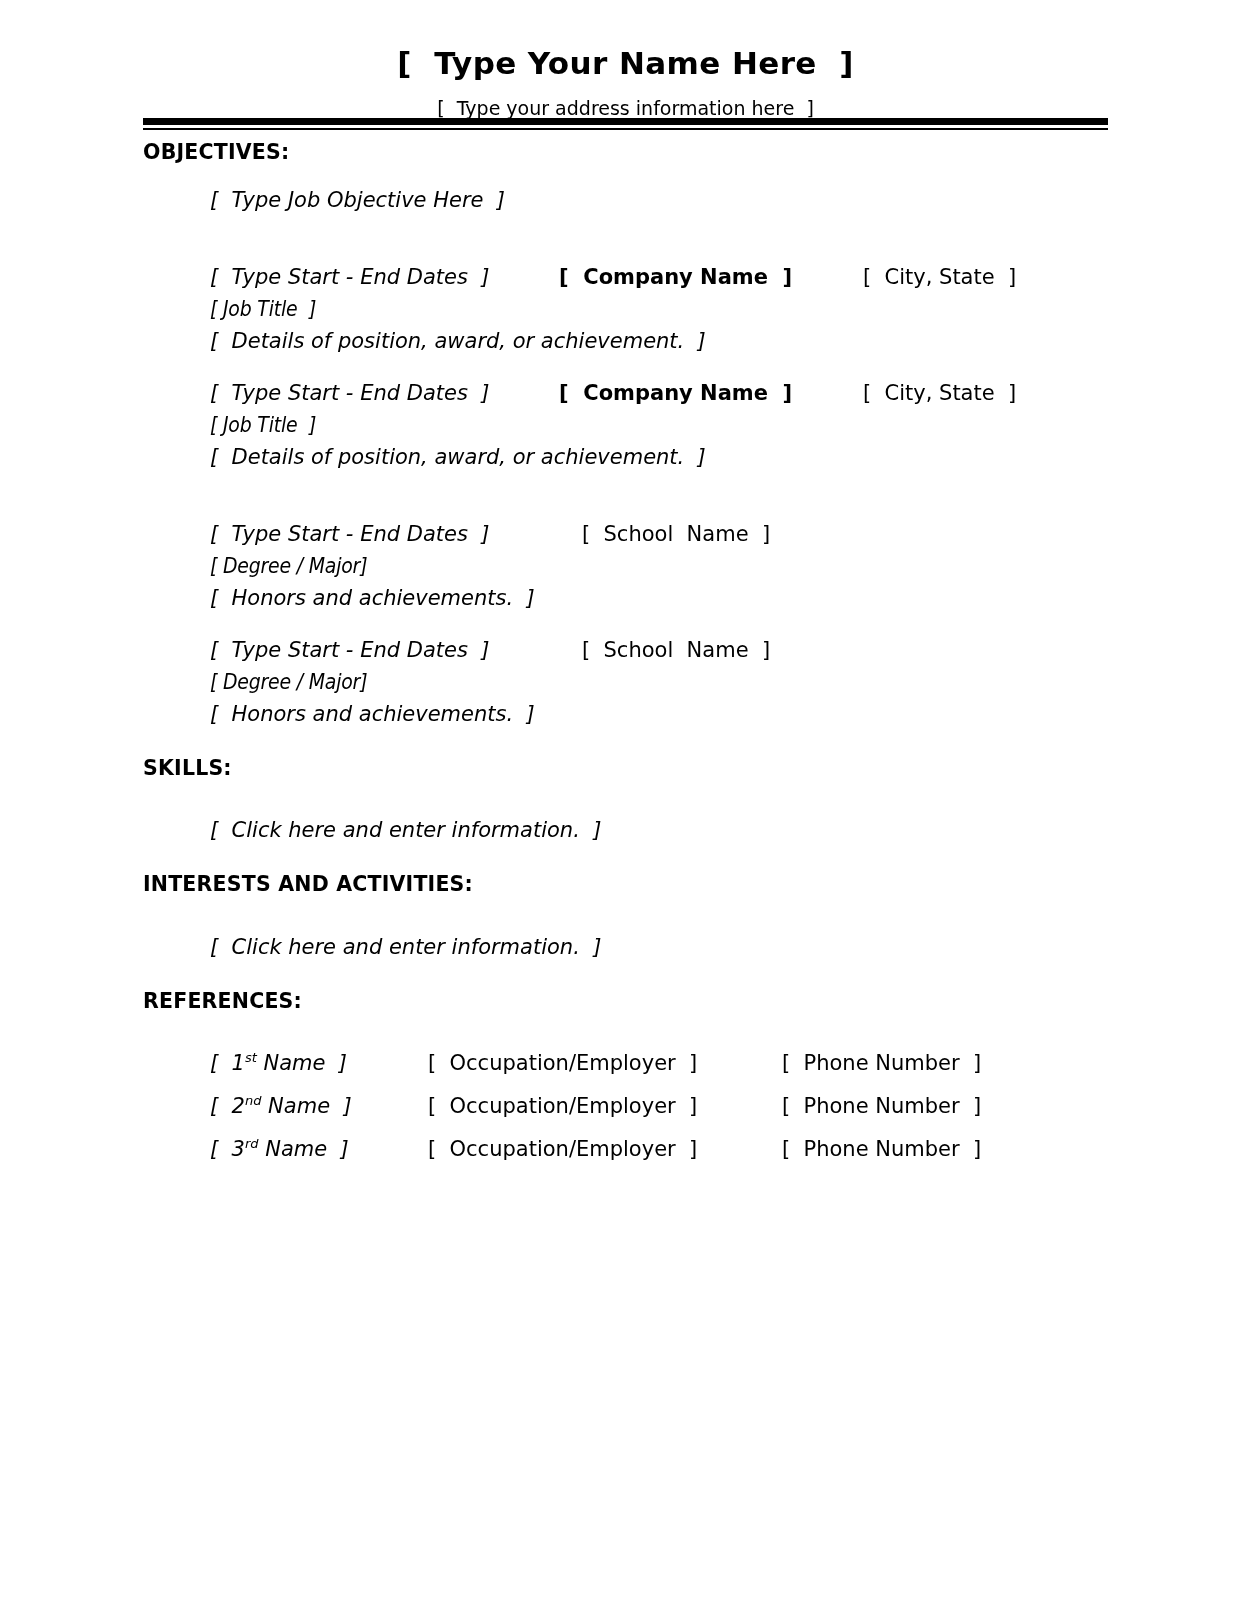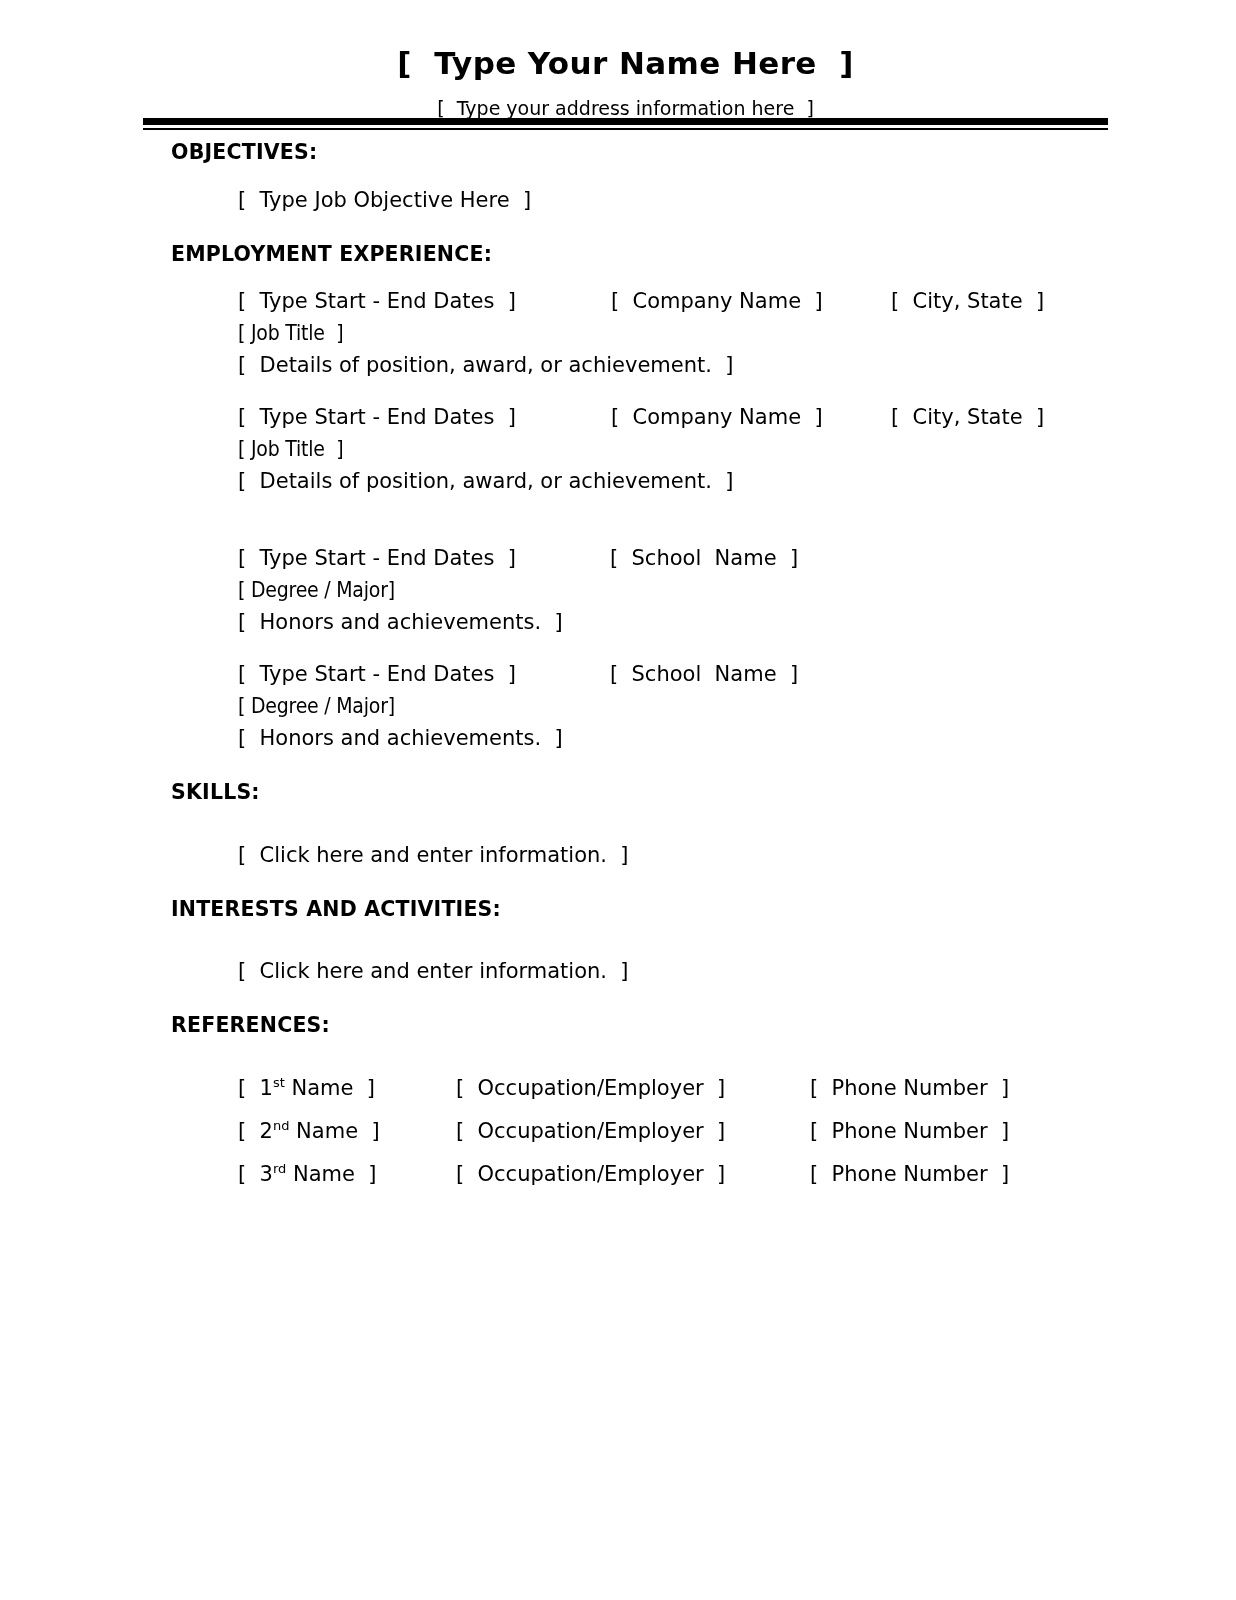--- a/index.html
+++ b/index.html
@@ -65,21 +65,20 @@
     height: 2px;
     background: #000000;
   }
 
   
   .content {
     position: absolute;
     left: 143px;
     top: 140px;
     width: 1000px;
-    margin-left: 28px;
   }
 
   .section { position: relative; }
 
   .section-heading {
     font-size: 20.5px;
     font-weight: bold;
     letter-spacing: 0.2px;
     line-height: 1.2;
     white-space: pre;
@@ -93,22 +92,22 @@
     line-height: 32px;
     height: 32px;
     white-space: pre;
   }
   .line .col {
     position: absolute;
     top: 0;
     white-space: pre;
   }
   
-  .col-a { left: 67px; }    
-  .col-b { left: 440px; }   
+  .col-a { left: 67px; font-style: italic; }    
+  .col-b { left: 416px; font-weight: bold; }   
   .col-c { left: 720px; }   
   .col-school { left: 439px; }  
   .col-occ { left: 285px; }     
   .col-phone { left: 639px; }   
 
   .narrow { font-stretch: semi-condensed; letter-spacing: -0.2px; }
 
   sup {
     font-size: 0.62em;
     vertical-align: super;
@@ -143,21 +142,20 @@
       <div class="section-heading">OBJECTIVES:</div>
       <div class="gap-head-body"></div>
       <div class="line">
         <span class="col col-a">[  Type Job Objective Here  ]</span>
       </div>
     </div>
 
     <div class="gap-section"></div>
 
     <div class="section">
-      <div class="section-heading">EMPLOYMENT EXPERIENCE:</div>
       <div class="gap-head-body"></div>
 
       <div class="block">
         <div class="line">
           <span class="col col-a">[  Type Start - End Dates  ]</span>
           <span class="col col-b">[  Company Name  ]</span>
           <span class="col col-c">[  City, State  ]</span>
         </div>
         <div class="line">
           <span class="col col-a narrow">[ Job Title  ]</span>

